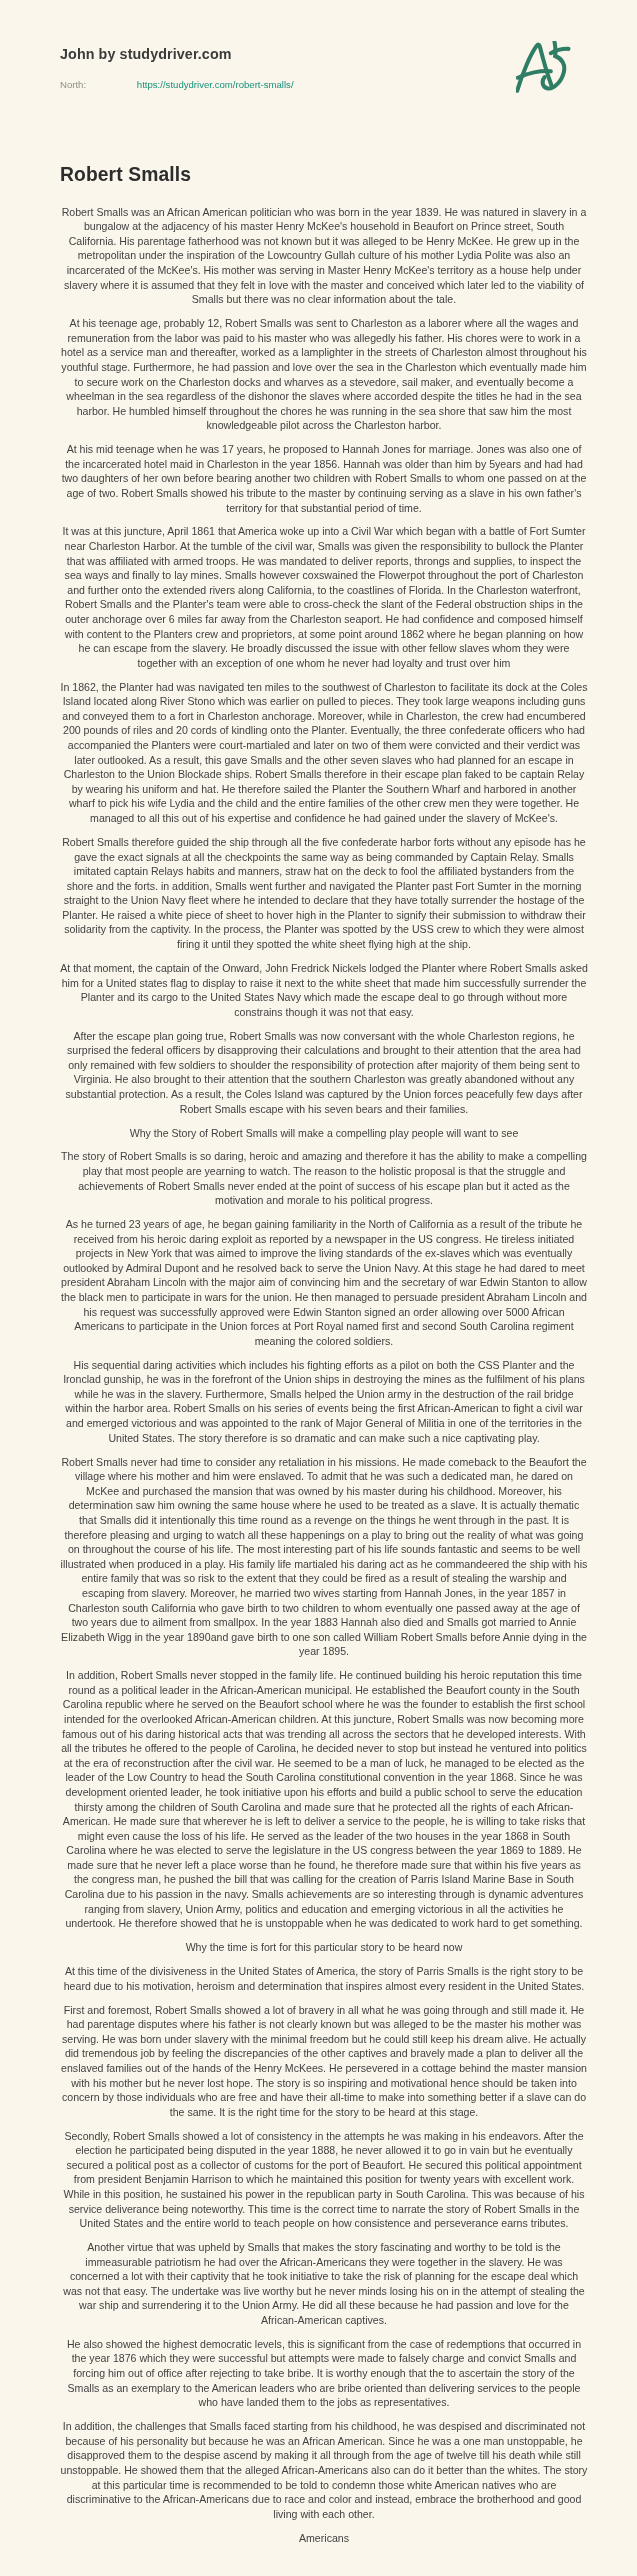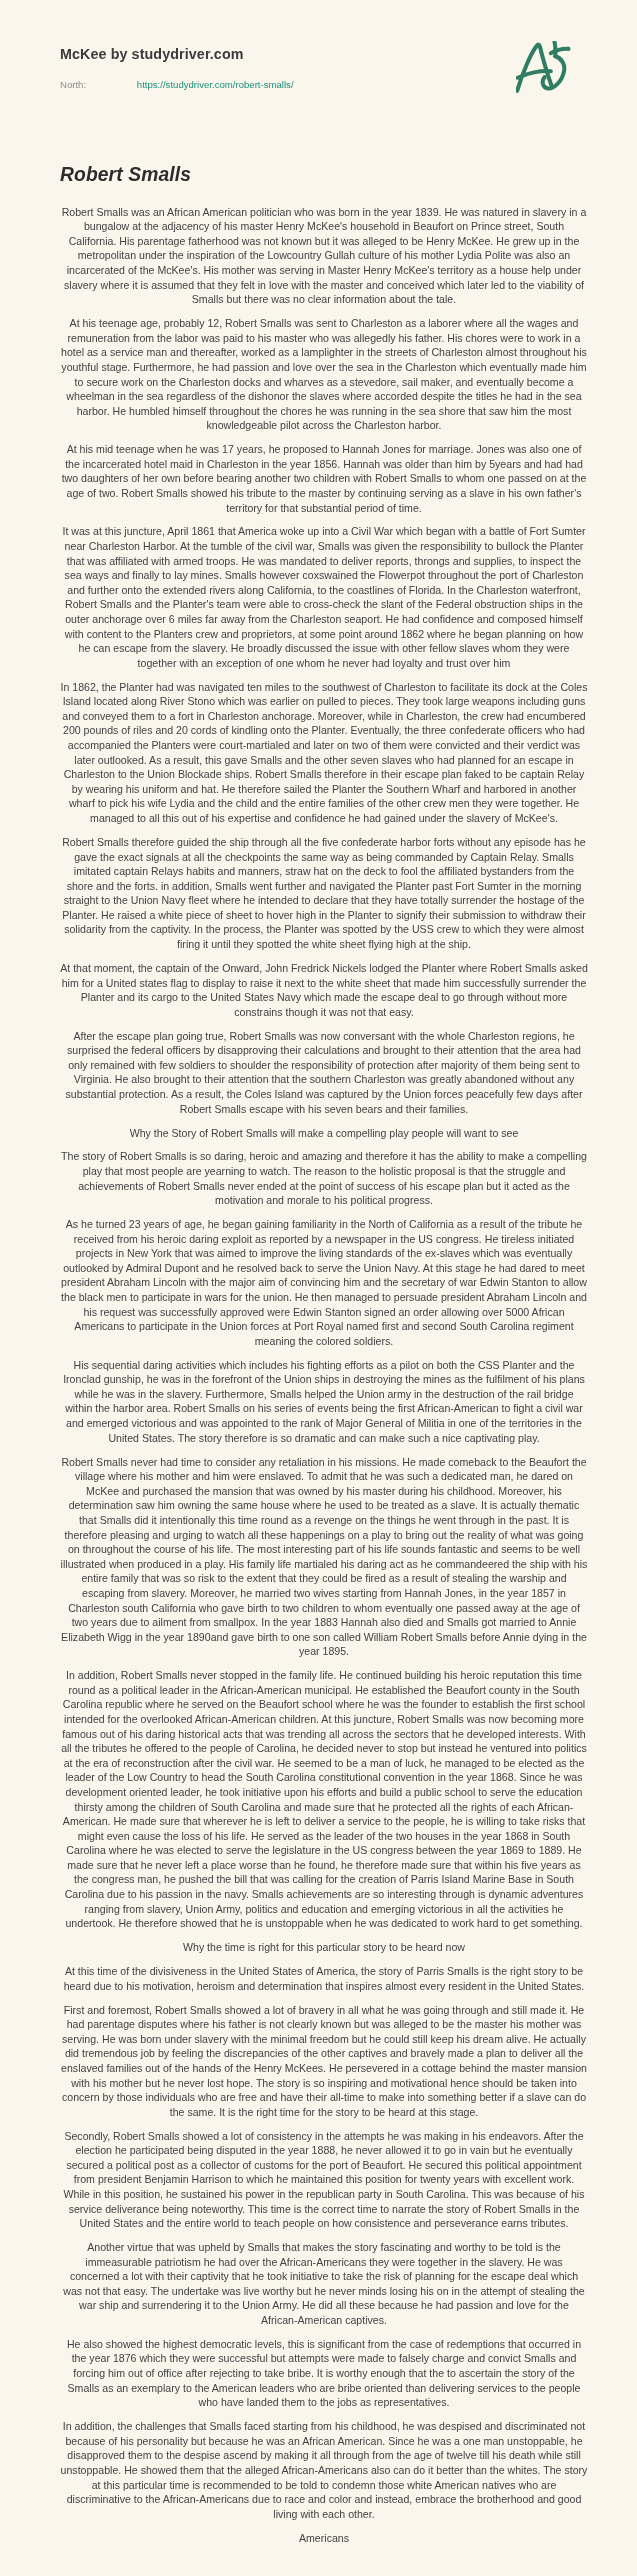--- a/index.html
+++ b/index.html
@@ -40,39 +40,38 @@
     width: 59px;
     height: 53px;
   }
   .logo svg { display: block; width: 100%; height: 100%; }
   .article-title {
     margin: 74px 0 18.7px 0;
     font-size: 19.3px;
     font-weight: 700;
     color: #2D2D2D;
     letter-spacing: 0.1px;
-    font-style: italic;
   }
   .body-text, .section-heading {
     width: 528px;
     font-size: 10.6px;
     line-height: 14.6px;
     color: #424242;
     margin: 0 0 9.3px 0;
     font-weight: 400;
     text-align: center;
   }
 </style>
 </head>
 <body>
 
 <div class="page">
 
   <div class="doc-header">
-    <div class="doc-header-title">McKee by studydriver.com</div>
+    <div class="doc-header-title">John by studydriver.com</div>
     <div class="source-row">
       <span>North:</span>
       <a class="source-link" href="#">https://studydriver.com/robert-smalls/</a>
     </div>
     <div class="logo">
       <svg viewBox="0 0 95 85" fill="none" xmlns="http://www.w3.org/2000/svg">
         <path d="M2 80 C10 52 24 20 33 8 C35.5 4.5 37.5 5 38.5 9 C43 27 50 52 57 71" stroke="#2E7D64" stroke-width="6.5" stroke-linecap="round" fill="none"></path>
         <path d="M3 59 C18 51.5 40 47 56 48.5" stroke="#2E7D64" stroke-width="6.5" stroke-linecap="round" fill="none"></path>
         <path d="M62 1 C63.5 9 64 17 63 24 C74 28 80 38 77 50 C73.5 65 60 79 50 76 C42 73.5 41 64 46 58" stroke="#2E7D64" stroke-width="6.5" stroke-linecap="round" fill="none"></path>
         <path d="M56 19.5 C64 15 76 12 84.5 12.5" stroke="#2E7D64" stroke-width="6.5" stroke-linecap="round" fill="none"></path>
@@ -90,21 +89,21 @@
     <p class="body-text">In 1862, the Planter had was navigated ten miles to the southwest of Charleston to facilitate its dock at the Coles Island located along River Stono which was earlier on pulled to pieces. They took large weapons including guns and conveyed them to a fort in Charleston anchorage. Moreover, while in Charleston, the crew had encumbered 200 pounds of riles and 20 cords of kindling onto the Planter. Eventually, the three confederate officers who had accompanied the Planters were court-martialed and later on two of them were convicted and their verdict was later outlooked. As a result, this gave Smalls and the other seven slaves who had planned for an escape in Charleston to the Union Blockade ships. Robert Smalls therefore in their escape plan faked to be captain Relay by wearing his uniform and hat. He therefore sailed the Planter the Southern Wharf and harbored in another wharf to pick his wife Lydia and the child and the entire families of the other crew men they were together. He managed to all this out of his expertise and confidence he had gained under the slavery of McKee's.</p>
     <p class="body-text">Robert Smalls therefore guided the ship through all the five confederate harbor forts without any episode has he gave the exact signals at all the checkpoints the same way as being commanded by Captain Relay. Smalls imitated captain Relays habits and manners, straw hat on the deck to fool the affiliated bystanders from the shore and the forts. in addition, Smalls went further and navigated the Planter past Fort Sumter in the morning straight to the Union Navy fleet where he intended to declare that they have totally surrender the hostage of the Planter. He raised a white piece of sheet to hover high in the Planter to signify their submission to withdraw their solidarity from the captivity. In the process, the Planter was spotted by the USS crew to which they were almost firing it until they spotted the white sheet flying high at the ship.</p>
     <p class="body-text">At that moment, the captain of the Onward, John Fredrick Nickels lodged the Planter where Robert Smalls asked him for a United states flag to display to raise it next to the white sheet that made him successfully surrender the Planter and its cargo to the United States Navy which made the escape deal to go through without more constrains though it was not that easy.</p>
     <p class="body-text">After the escape plan going true, Robert Smalls was now conversant with the whole Charleston regions, he surprised the federal officers by disapproving their calculations and brought to their attention that the area had only remained with few soldiers to shoulder the responsibility of protection after majority of them being sent to Virginia. He also brought to their attention that the southern Charleston was greatly abandoned without any substantial protection. As a result, the Coles Island was captured by the Union forces peacefully few days after Robert Smalls escape with his seven bears and their families.</p>
     <p class="section-heading">Why the Story of Robert Smalls will make a compelling play people will want to see</p>
     <p class="body-text">The story of Robert Smalls is so daring, heroic and amazing and therefore it has the ability to make a compelling play that most people are yearning to watch. The reason to the holistic proposal is that the struggle and achievements of Robert Smalls never ended at the point of success of his escape plan but it acted as the motivation and morale to his political progress.</p>
     <p class="body-text">As he turned 23 years of age, he began gaining familiarity in the North of California as a result of the tribute he received from his heroic daring exploit as reported by a newspaper in the US congress. He tireless initiated projects in New York that was aimed to improve the living standards of the ex-slaves which was eventually outlooked by Admiral Dupont and he resolved back to serve the Union Navy. At this stage he had dared to meet president Abraham Lincoln with the major aim of convincing him and the secretary of war Edwin Stanton to allow the black men to participate in wars for the union. He then managed to persuade president Abraham Lincoln and his request was successfully approved were Edwin Stanton signed an order allowing over 5000 African Americans to participate in the Union forces at Port Royal named first and second South Carolina regiment meaning the colored soldiers.</p>
     <p class="body-text">His sequential daring activities which includes his fighting efforts as a pilot on both the CSS Planter and the Ironclad gunship, he was in the forefront of the Union ships in destroying the mines as the fulfilment of his plans while he was in the slavery. Furthermore, Smalls helped the Union army in the destruction of the rail bridge within the harbor area. Robert Smalls on his series of events being the first African-American to fight a civil war and emerged victorious and was appointed to the rank of Major General of Militia in one of the territories in the United States. The story therefore is so dramatic and can make such a nice captivating play.</p>
     <p class="body-text">Robert Smalls never had time to consider any retaliation in his missions. He made comeback to the Beaufort the village where his mother and him were enslaved. To admit that he was such a dedicated man, he dared on McKee and purchased the mansion that was owned by his master during his childhood. Moreover, his determination saw him owning the same house where he used to be treated as a slave. It is actually thematic that Smalls did it intentionally this time round as a revenge on the things he went through in the past. It is therefore pleasing and urging to watch all these happenings on a play to bring out the reality of what was going on throughout the course of his life. The most interesting part of his life sounds fantastic and seems to be well illustrated when produced in a play. His family life martialed his daring act as he commandeered the ship with his entire family that was so risk to the extent that they could be fired as a result of stealing the warship and escaping from slavery. Moreover, he married two wives starting from Hannah Jones, in the year 1857 in Charleston south California who gave birth to two children to whom eventually one passed away at the age of two years due to ailment from smallpox. In the year 1883 Hannah also died and Smalls got married to Annie Elizabeth Wigg in the year 1890and gave birth to one son called William Robert Smalls before Annie dying in the year 1895.</p>
     <p class="body-text">In addition, Robert Smalls never stopped in the family life. He continued building his heroic reputation this time round as a political leader in the African-American municipal. He established the Beaufort county in the South Carolina republic where he served on the Beaufort school where he was the founder to establish the first school intended for the overlooked African-American children. At this juncture, Robert Smalls was now becoming more famous out of his daring historical acts that was trending all across the sectors that he developed interests. With all the tributes he offered to the people of Carolina, he decided never to stop but instead he ventured into politics at the era of reconstruction after the civil war. He seemed to be a man of luck, he managed to be elected as the leader of the Low Country to head the South Carolina constitutional convention in the year 1868. Since he was development oriented leader, he took initiative upon his efforts and build a public school to serve the education thirsty among the children of South Carolina and made sure that he protected all the rights of each African-American. He made sure that wherever he is left to deliver a service to the people, he is willing to take risks that might even cause the loss of his life. He served as the leader of the two houses in the year 1868 in South Carolina where he was elected to serve the legislature in the US congress between the year 1869 to 1889. He made sure that he never left a place worse than he found, he therefore made sure that within his five years as the congress man, he pushed the bill that was calling for the creation of Parris Island Marine Base in South Carolina due to his passion in the navy. Smalls achievements are so interesting through is dynamic adventures ranging from slavery, Union Army, politics and education and emerging victorious in all the activities he undertook. He therefore showed that he is unstoppable when he was dedicated to work hard to get something.</p>
-    <p class="section-heading">Why the time is right for this particular story to be heard now</p>
+    <p class="section-heading">Why the time is fort for this particular story to be heard now</p>
     <p class="body-text">At this time of the divisiveness in the United States of America, the story of Parris Smalls is the right story to be heard due to his motivation, heroism and determination that inspires almost every resident in the United States.</p>
     <p class="body-text">First and foremost, Robert Smalls showed a lot of bravery in all what he was going through and still made it. He had parentage disputes where his father is not clearly known but was alleged to be the master his mother was serving. He was born under slavery with the minimal freedom but he could still keep his dream alive. He actually did tremendous job by feeling the discrepancies of the other captives and bravely made a plan to deliver all the enslaved families out of the hands of the Henry McKees. He persevered in a cottage behind the master mansion with his mother but he never lost hope. The story is so inspiring and motivational hence should be taken into concern by those individuals who are free and have their all-time to make into something better if a slave can do the same. It is the right time for the story to be heard at this stage.</p>
     <p class="body-text">Secondly, Robert Smalls showed a lot of consistency in the attempts he was making in his endeavors. After the election he participated being disputed in the year 1888, he never allowed it to go in vain but he eventually secured a political post as a collector of customs for the port of Beaufort. He secured this political appointment from president Benjamin Harrison to which he maintained this position for twenty years with excellent work. While in this position, he sustained his power in the republican party in South Carolina. This was because of his service deliverance being noteworthy. This time is the correct time to narrate the story of Robert Smalls in the United States and the entire world to teach people on how consistence and perseverance earns tributes.</p>
     <p class="body-text">Another virtue that was upheld by Smalls that makes the story fascinating and worthy to be told is the immeasurable patriotism he had over the African-Americans they were together in the slavery. He was concerned a lot with their captivity that he took initiative to take the risk of planning for the escape deal which was not that easy. The undertake was live worthy but he never minds losing his on in the attempt of stealing the war ship and surrendering it to the Union Army. He did all these because he had passion and love for the African-American captives.</p>
     <p class="body-text">He also showed the highest democratic levels, this is significant from the case of redemptions that occurred in the year 1876 which they were successful but attempts were made to falsely charge and convict Smalls and forcing him out of office after rejecting to take bribe. It is worthy enough that the to ascertain the story of the Smalls as an exemplary to the American leaders who are bribe oriented than delivering services to the people who have landed them to the jobs as representatives.</p>
     <p class="body-text">In addition, the challenges that Smalls faced starting from his childhood, he was despised and discriminated not because of his personality but because he was an African American. Since he was a one man unstoppable, he disapproved them to the despise ascend by making it all through from the age of twelve till his death while still unstoppable. He showed them that the alleged African-Americans also can do it better than the whites. The story at this particular time is recommended to be told to condemn those white American natives who are discriminative to the African-Americans due to race and color and instead, embrace the brotherhood and good living with each other.</p>
     <p class="section-heading">Americans</p>
   </div>
 
 </div>

